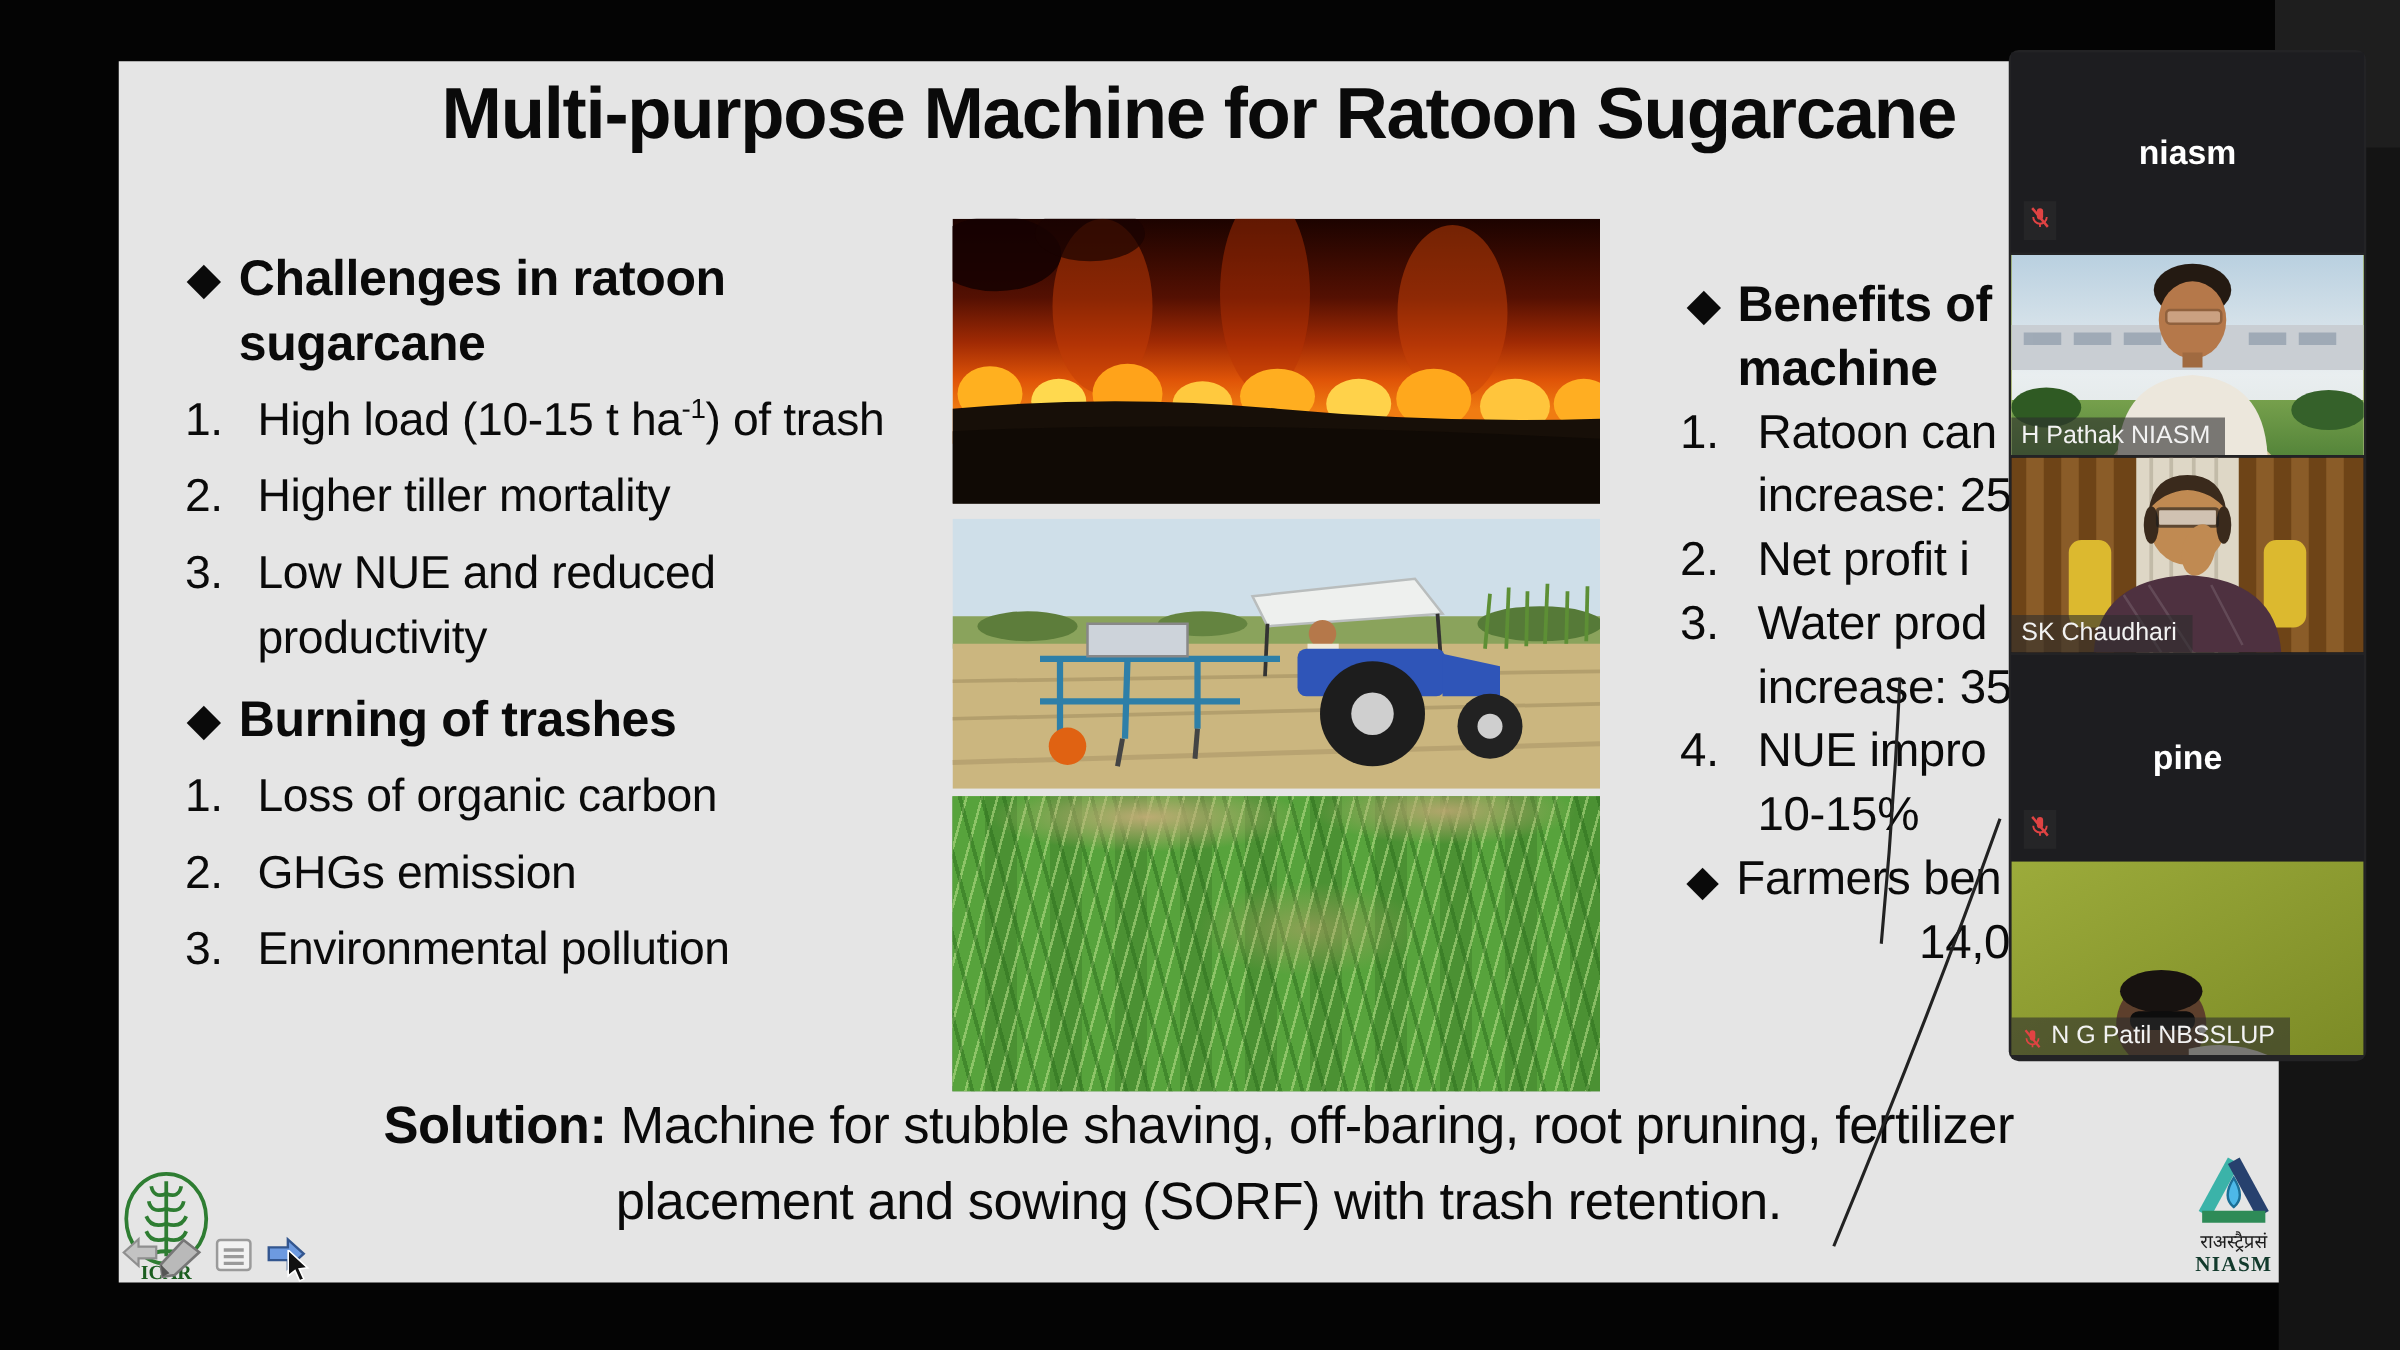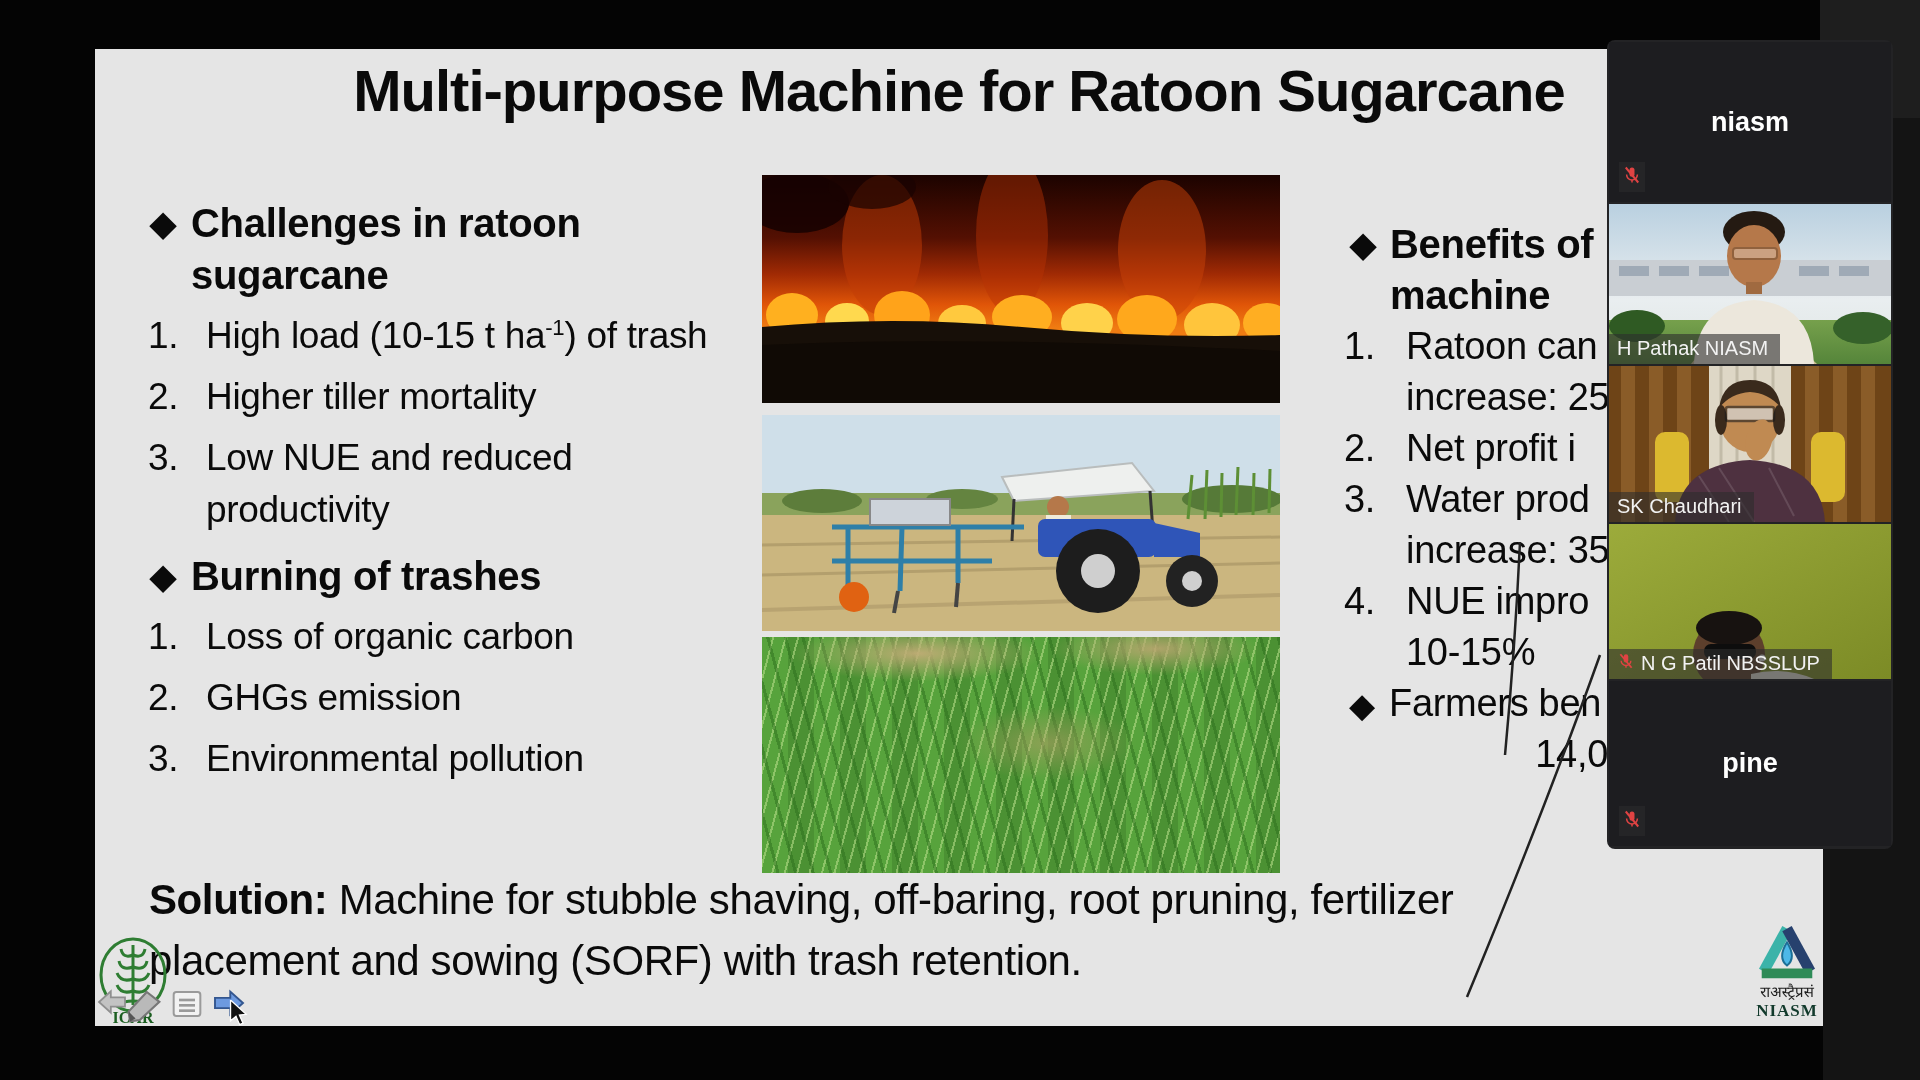--- a/index.html
+++ b/index.html
@@ -42,40 +42,40 @@
   .hl2{padding-left:46px;font-size:40px;font-weight:bold;}
   .bi{display:flex;}
   .bi .num{width:62px;flex:none;}
   .bl2{padding-left:62px;}
   .b{font-weight:normal;}
   .farm-row{position:relative;padding-left:45px;}
   .farm-row .diamond{position:absolute;left:5px;top:2px;font-size:34px;}
   .farm2{padding-left:67px;text-align:center;}
 
   .solution{position:absolute;left:54px;top:820px;width:1620px;font-size:42px;line-height:61px;
-            letter-spacing:-0.4px;white-space:nowrap;}
+            letter-spacing:-0.4px;white-space:nowrap;text-align:center;}
   .solution .lbl{font-weight:bold;}
 
   .strokes{position:absolute;left:0;top:0;width:1728px;height:977px;z-index:6;pointer-events:none;}
 
   .icar{position:absolute;left:0px;top:886px;z-index:5;}
   .toolbar{position:absolute;left:0px;top:940px;z-index:7;}
   .tb{position:absolute;top:0;}
   .niasm-logo{position:absolute;left:1654px;top:871px;z-index:5;text-align:center;width:76px;}
   .niasm-logo .hin{font-size:15px;color:#1c1c1c;line-height:16px;font-family:Liberation Mono, monospace;}
   .niasm-logo .eng{font-size:17px;font-weight:bold;color:#123a2c;letter-spacing:1px;
                    font-family:"Liberation Serif",serif;line-height:18px;}
 
   
   .panel{position:absolute;left:1607px;top:40px;width:286px;height:809px;background:#232325;
          border-radius:8px;z-index:10;padding:2px;box-sizing:border-box;}
   .tile{position:relative;width:282px;overflow:hidden;background:#1d1d20;margin-bottom:2px;}
   .tile.name-only{display:flex;align-items:center;justify-content:center;}
   .tile .center-name{color:#fff;font-size:27px;font-weight:600;}
-  .tile .label{position:absolute;left:0;bottom:0;display:flex;align-items:flex-start;gap:6px;
+  .tile .label{position:absolute;left:0;bottom:0;display:flex;align-items:flex-end;gap:6px;
                background:rgba(45,45,45,.6);color:#f2f2f2;font-size:20px;padding:3px 12px 4px 8px;}
   .tile .corner-mic{position:absolute;left:10px;bottom:10px;background:rgba(45,45,45,.5);padding:3px;}
   .tile.active{box-shadow:inset 0 0 0 3px #a9c137;}
 
   .cursor{position:absolute;left:228px;top:1000px;z-index:30;}
 </style>
 </head>
 <body>
 
 <div class="canvas">
@@ -369,20 +369,32 @@
           <line x1="90" y1="110" x2="120" y2="156"></line>
             <line x1="110" y1="102" x2="145" y2="156"></line>
           <line x1="160" y1="102" x2="185" y2="150"></line>
         </g>
       </svg>
       <span class="label">
         <span>SK Chaudhari</span>
       </span>
     </div>
 
+    <div class="tile name-only" style="height:165px;margin-bottom:0">
+      <span class="center-name">pine</span>
+      <span class="corner-mic">
+        <svg width="20" height="20" viewBox="0 0 24 24">
+          <rect x="9" y="3" width="6" height="11" rx="3" fill="#e04343"></rect>
+          <path d="M5.5 11.5a6.5 6.5 0 0 0 13 0" fill="none" stroke="#e04343" stroke-width="1.8"></path>
+          <line x1="12" y1="18" x2="12" y2="21" stroke="#e04343" stroke-width="1.8"></line>
+          <line x1="4.5" y1="3" x2="19.5" y2="21" stroke="#e04343" stroke-width="2.4"></line>
+        </svg>
+      </span>
+    </div>
+
     <div class="tile" style="height:155px">
       <svg width="282" height="155" viewBox="0 0 282 155">
         <defs>
           <linearGradient id="olv" x1="0" y1="0" x2="1" y2="1">
             <stop offset="0" stop-color="#9cab3b"></stop>
               <stop offset="1" stop-color="#7c8b26"></stop>
           </linearGradient>
         </defs>
         <rect width="282" height="155" fill="url(#olv)"></rect>
         <ellipse cx="120" cy="130" rx="36" ry="36" fill="#5d3f2c"></ellipse>
@@ -394,30 +406,18 @@
       <span class="label">
         <svg width="18" height="18" viewBox="0 0 24 24">
           <rect x="9" y="3" width="6" height="11" rx="3" fill="#e04343"></rect>
           <path d="M5.5 11.5a6.5 6.5 0 0 0 13 0" fill="none" stroke="#e04343" stroke-width="1.8"></path>
           <line x1="12" y1="18" x2="12" y2="21" stroke="#e04343" stroke-width="1.8"></line>
           <line x1="4.5" y1="3" x2="19.5" y2="21" stroke="#e04343" stroke-width="2.4"></line>
         </svg>
         <span>N G Patil NBSSLUP</span>
       </span>
     </div>
-
-    <div class="tile name-only" style="height:165px;margin-bottom:0">
-      <span class="center-name">pine</span>
-      <span class="corner-mic">
-        <svg width="20" height="20" viewBox="0 0 24 24">
-          <rect x="9" y="3" width="6" height="11" rx="3" fill="#e04343"></rect>
-          <path d="M5.5 11.5a6.5 6.5 0 0 0 13 0" fill="none" stroke="#e04343" stroke-width="1.8"></path>
-          <line x1="12" y1="18" x2="12" y2="21" stroke="#e04343" stroke-width="1.8"></line>
-          <line x1="4.5" y1="3" x2="19.5" y2="21" stroke="#e04343" stroke-width="2.4"></line>
-        </svg>
-      </span>
-    </div>
   </div>
 
   <svg class="cursor" width="22" height="26" viewBox="0 0 13 20">
     <path d="M0 0 L0 16 L4.2 12.6 L7 19 L9.6 17.8 L6.8 11.6 L12 11 Z" fill="#111" stroke="#fff" stroke-width="1"></path>
   </svg>
 </div>
 
 </body></html>

